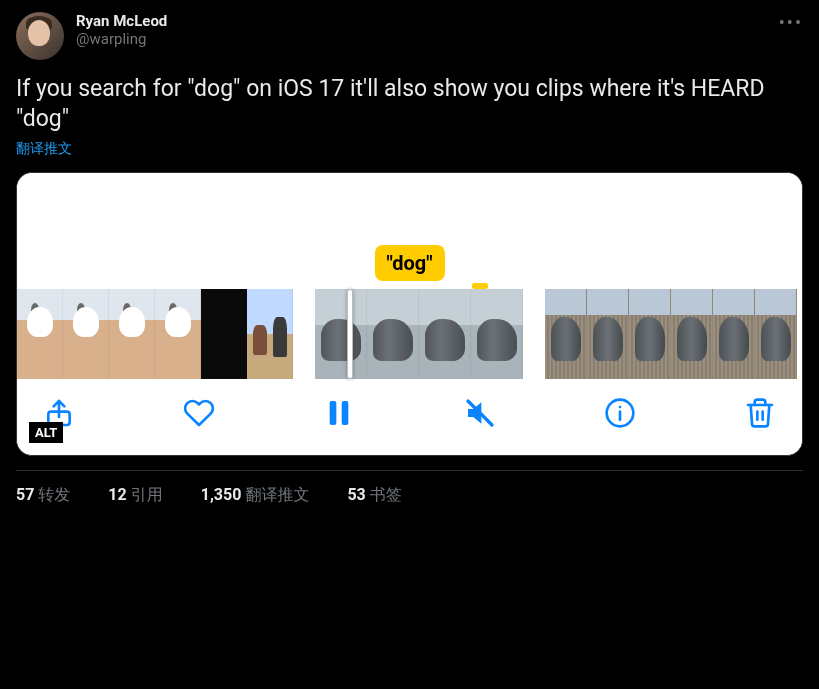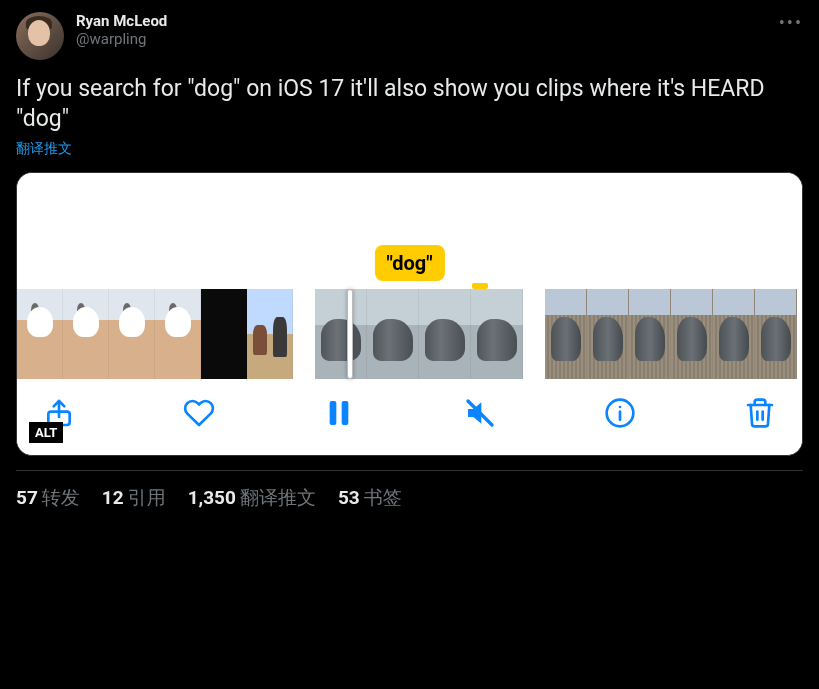--- a/index.html
+++ b/index.html
@@ -236,23 +236,23 @@
   .meta-row .views-num {
     color: #e7e9ea;
     font-weight: 700;
   }
   .divider {
     border-top: 1px solid #2f3336;
     margin-top: 14px;
   }
   .stats {
     display: flex;
-    gap: 22px;
+    gap: 38px;
     padding-top: 14px;
-    font-size: 19px;
+    font-size: 16px;
   }
   .stats .stat .num { color: #e7e9ea; font-weight: 700; margin-right: 4px; }
   .stats .stat .lbl { color: #71767b; }
   .stats .stat { cursor: pointer; }
   svg { display: block; }
 </style>
 </head>
 <body>
 
 <div class="tweet">

